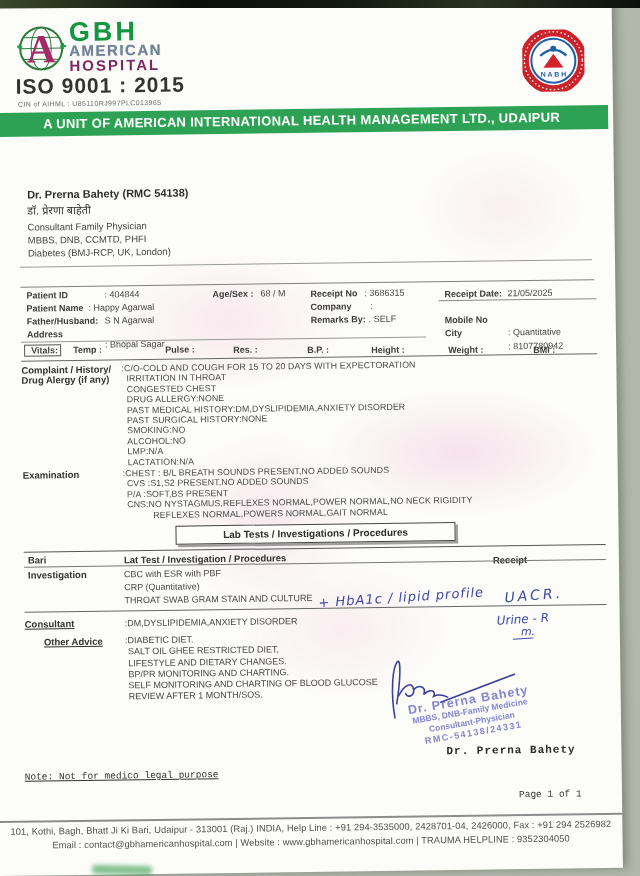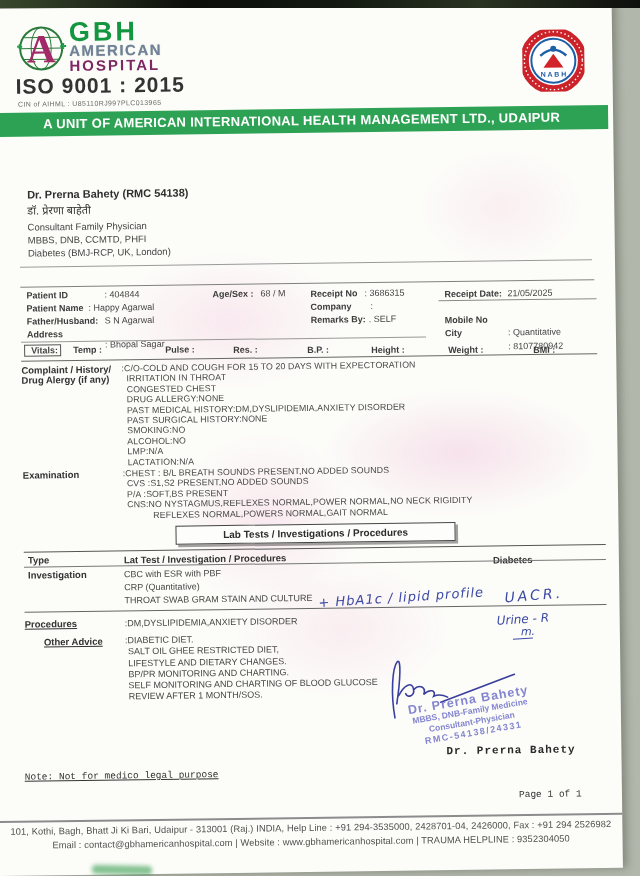--- a/index.html
+++ b/index.html
@@ -180,39 +180,39 @@
       <div class="body-line">:CHEST : B/L BREATH SOUNDS PRESENT,NO ADDED SOUNDS</div>
       <div class="body-line" style="margin-left:4px;">CVS :S1,S2 PRESENT,NO ADDED SOUNDS</div>
       <div class="body-line" style="margin-left:4px;">P/A :SOFT,BS PRESENT</div>
       <div class="body-line" style="margin-left:4px;">CNS:NO NYSTAGMUS,REFLEXES NORMAL,POWER NORMAL,NO NECK RIGIDITY</div>
       <div class="body-line" style="margin-left:30px;">REFLEXES  NORMAL,POWERS NORMAL,GAIT NORMAL</div>
     </div>
 
     <div class="abs lab-box">Lab Tests / Investigations / Procedures</div>
 
     <div class="abs hline" style="left:28px;top:543px;width:582px;border-top:1.5px solid #555;"></div>
-    <div class="abs sec-lbl" style="left:32px;top:546px;">Type</div>
+    <div class="abs sec-lbl" style="left:32px;top:546px;">Bari</div>
     <div class="abs sec-lbl" style="left:128px;top:547px;">Lat Test / Investigation / Procedures</div>
-    <div class="abs sec-lbl" style="left:497px;top:552px;">Diabetes</div>
+    <div class="abs sec-lbl" style="left:497px;top:552px;">Receipt</div>
     <div class="abs hline" style="left:28px;top:558px;width:582px;border-color:#777;"></div>
     <div class="abs sec-lbl" style="left:32px;top:561px;">Investigation</div>
     <div class="abs" style="left:128px;top:561px;">
       <div class="adv-line" style="line-height:13px;">CBC with ESR with PBF</div>
       <div class="adv-line" style="line-height:13px;">CRP (Quantitative)</div>
       <div class="adv-line" style="line-height:13px;">THROAT SWAB GRAM STAIN AND CULTURE</div>
     </div>
 
     <div class="abs hand" style="left:322px;top:586px;font-size:13px;transform:rotate(-3deg);letter-spacing:1px;">+ HbA1c / lipid profile</div>
     <div class="abs hline" style="left:28px;top:603px;width:582px;border-color:#666;"></div>
     <div class="abs hand" style="left:508px;top:585px;font-size:14px;letter-spacing:3px;transform:rotate(-4deg);">UACR.</div>
     <div class="abs hand" style="left:500px;top:610px;font-size:12px;transform:rotate(-3deg);">Urine - R</div>
     <div class="abs hand" style="left:524px;top:623px;font-size:11px;">m.</div>
     <div class="abs" style="left:516px;top:636px;width:20px;border-top:1.6px solid #3b49a5;transform:rotate(-3deg);"></div>
 
-    <div class="abs sec-lbl und" style="left:28px;top:610px;">Procedures</div>
+    <div class="abs sec-lbl und" style="left:28px;top:610px;">Consultant</div>
     <div class="abs adv-line" style="left:128px;top:611px;">:DM,DYSLIPIDEMIA,ANXIETY DISORDER</div>
     <div class="abs sec-lbl und" style="left:16px;top:628px;padding-left:31px;">Other Advice</div>
     <div class="abs" style="left:128px;top:628px;">
       <div class="adv-line">:DIABETIC DIET.</div>
       <div class="adv-line" style="margin-left:3px;">SALT OIL GHEE RESTRICTED DIET,</div>
       <div class="adv-line" style="margin-left:3px;">LIFESTYLE AND DIETARY CHANGES.</div>
       <div class="adv-line" style="margin-left:3px;">BP/PR MONITORING AND CHARTING.</div>
       <div class="adv-line" style="margin-left:3px;">SELF MONITORING AND CHARTING OF BLOOD GLUCOSE</div>
       <div class="adv-line" style="margin-left:3px;">REVIEW AFTER 1 MONTH/SOS.</div>
     </div>

